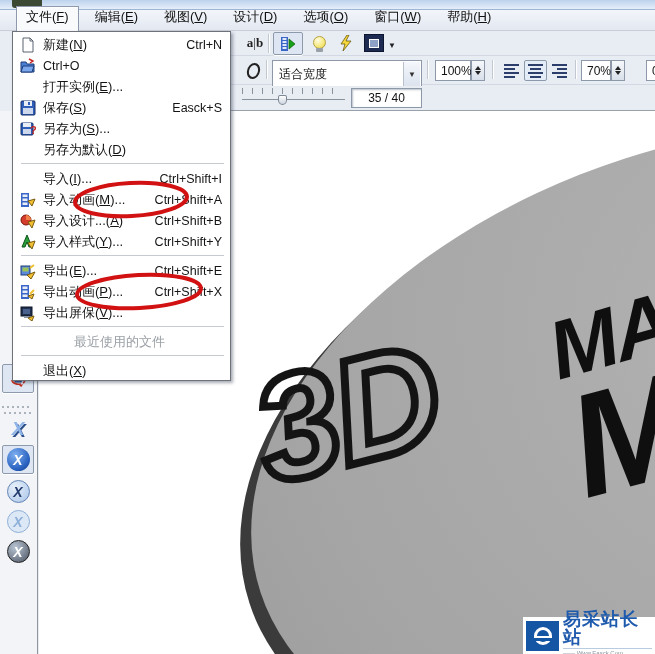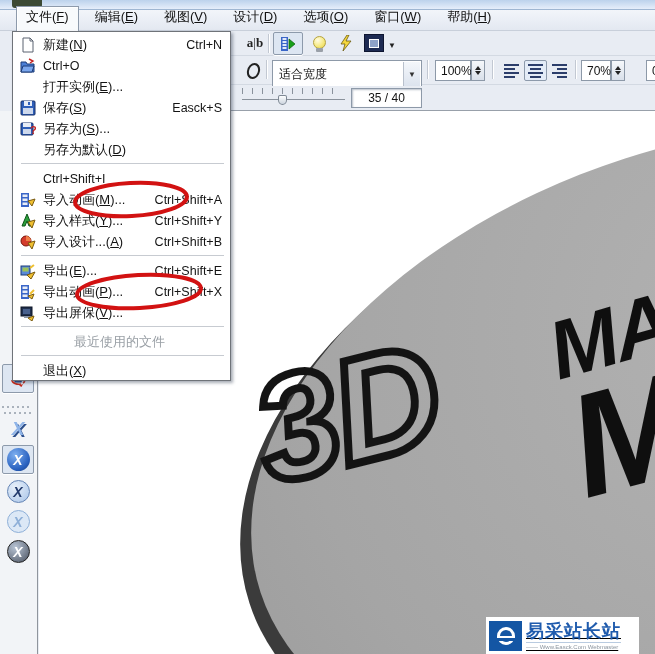--- a/index.html
+++ b/index.html
@@ -103,22 +103,22 @@
   #disc-face { left:198px; top:33px;
     background:radial-gradient(circle at 60% 35%, #b2b2b2, #a5a5a5 70%, #9c9c9c);
     transform:rotate(-18deg); }
   .disc-text { position:absolute; font-weight:bold; font-style:italic; color:#0f0f0f;
     white-space:nowrap; letter-spacing:-3px; transform-origin:left top; }
   #txt-ma { left:499px; top:197px; font-size:82px; transform:rotate(-16deg); }
   #txt-3d { left:198px; top:242px; font-size:148px; transform:rotate(-14deg);
     color:rgba(0,0,0,0); -webkit-text-stroke:8px #141414; }
   #txt-m  { left:512px; top:258px; font-size:146px; transform:rotate(-15deg); }
   
-  #watermark { position:absolute; right:16px; bottom:0; width:153px; height:37px;
-    background:#fff; display:flex; align-items:center; padding:2px 3px; gap:4px;text-decoration:underline; }
+  #watermark { position:absolute; right:0; bottom:0; width:132px; height:37px;
+    background:#fff; display:flex; align-items:center; padding:2px 3px; gap:4px; }
   #wm-logo { width:33px; height:30px; background:#1456a4; display:flex;
     align-items:center; justify-content:center; flex:0 0 auto; }
   #wm-logo .ring { width:18px; height:18px; border:3px solid #fff; border-radius:50%;
     position:relative; }
   #wm-logo .ring:before { content:""; position:absolute; left:-3px; top:6px; width:18px;
     height:3px; background:#1456a4; border-top:2px solid #fff; }
   #wm-text-col { display:flex; flex-direction:column; line-height:1; }
   #wm-name { font-size:18px; font-weight:bold; letter-spacing:1px; }
   #wm-sub { font-size:6px; color:#8a949e; margin-top:2px; border-top:1px solid #b9cbe0; padding-top:1px; }
   
@@ -351,55 +351,56 @@
         <span class="menu-shortcut"></span>
       </div>
       <div class="menu-row">
         <span class="ic"></span>
         <span class="menu-label">另存为默认(<u>D</u>)</span>
         <span class="menu-shortcut"></span>
       </div>
       <div class="menu-sep"></div>
       <div class="menu-row">
         <span class="ic"></span>
+        <span class="menu-label">导入(<u>I</u>)...</span>
         <span class="menu-shortcut">Ctrl+Shift+I</span>
       </div>
       <div class="menu-row">
         <span class="ic">
           <svg class="icon16" viewBox="0 0 16 16">
             <rect x="1" y="1" width="8" height="14" fill="#3a66c8"></rect>
             <rect x="2.5" y="2.5" width="5" height="2.5" fill="#e8edf6"></rect>
             <rect x="2.5" y="6.5" width="5" height="2.5" fill="#e8edf6"></rect>
             <rect x="2.5" y="10.5" width="5" height="2.5" fill="#e8edf6"></rect>
             <polygon points="8,9 15,7 12,14" fill="#f0c030" stroke="#7a5a10"></polygon>
           </svg>
         </span>
         <span class="menu-label">导入动画(<u>M</u>)...</span>
         <span class="menu-shortcut">Ctrl+Shift+A</span>
       </div>
       <div class="menu-row">
         <span class="ic">
           <svg class="icon16" viewBox="0 0 16 16">
-            <polygon points="2,13 7,1 12,13 9,13 7,8 5,13" fill="#2ca03c" stroke="#0c5418"></polygon>
-            <polygon points="8,9 15,7 12,15" fill="#f0c030" stroke="#7a5a10"></polygon>
-          </svg>
-        </span>
-        <span class="menu-label">导入样式(<u>Y</u>)...</span>
-        <span class="menu-shortcut">Ctrl+Shift+Y</span>
-      </div>
-      <div class="menu-row">
-        <span class="ic">
-          <svg class="icon16" viewBox="0 0 16 16">
             <circle cx="6" cy="7" r="5" fill="#d43c2c" stroke="#7a1408"></circle>
             <path d="M6 2a5 5 0 0 1 5 5H6z" fill="#f08048"></path>
             <polygon points="8,9 15,7 12,15" fill="#f0c030" stroke="#7a5a10"></polygon>
           </svg>
         </span>
         <span class="menu-label">导入设计...(<u>A</u>)</span>
         <span class="menu-shortcut">Ctrl+Shift+B</span>
+      </div>
+      <div class="menu-row">
+        <span class="ic">
+          <svg class="icon16" viewBox="0 0 16 16">
+            <polygon points="2,13 7,1 12,13 9,13 7,8 5,13" fill="#2ca03c" stroke="#0c5418"></polygon>
+            <polygon points="8,9 15,7 12,15" fill="#f0c030" stroke="#7a5a10"></polygon>
+          </svg>
+        </span>
+        <span class="menu-label">导入样式(<u>Y</u>)...</span>
+        <span class="menu-shortcut">Ctrl+Shift+Y</span>
       </div>
       <div class="menu-sep"></div>
       <div class="menu-row">
         <span class="ic">
           <svg class="icon16" viewBox="0 0 16 16">
             <rect x="1" y="3" width="9" height="9" fill="#5a8ad8" stroke="#1c3c78"></rect>
             <rect x="2.5" y="4.5" width="6" height="4" fill="#9cc25a"></rect>
             <polygon points="7,12 15,9 11,16" fill="#f0c030" stroke="#7a5a10"></polygon>
             <path d="M10 5l4-3" stroke="#f0c030" stroke-width="2"></path>
           </svg>

